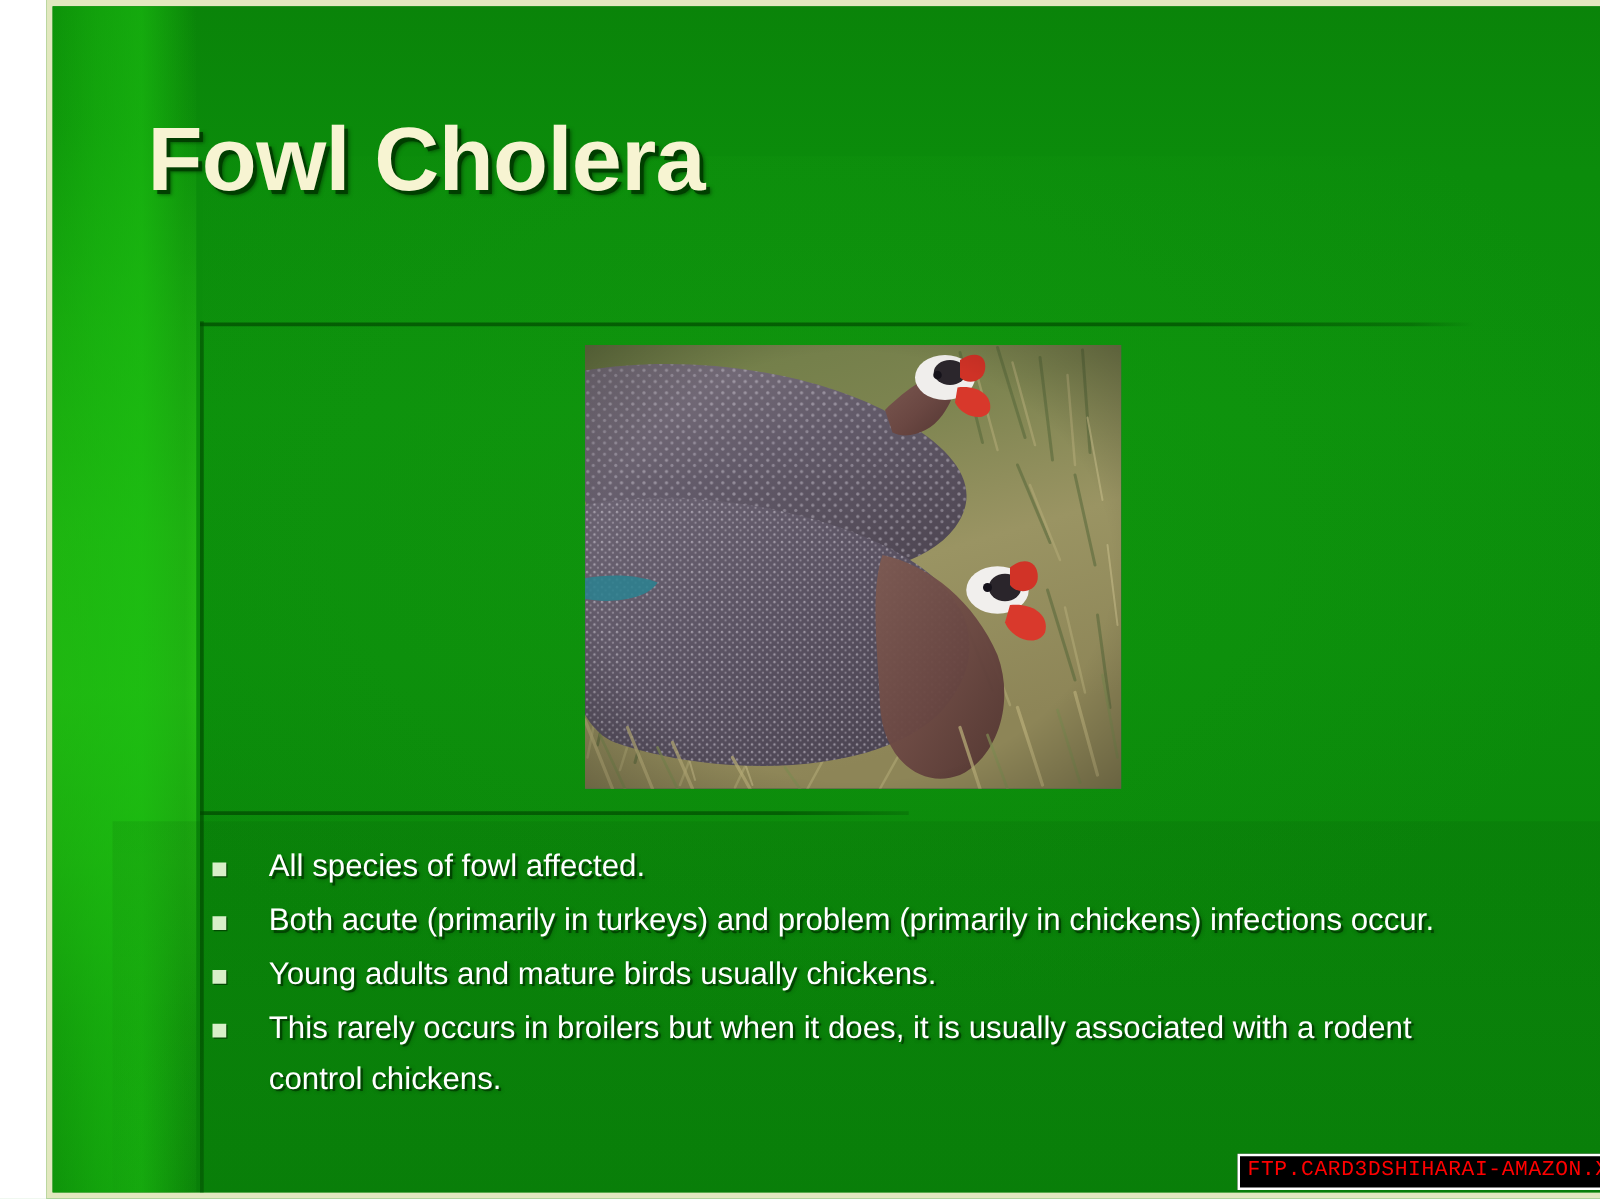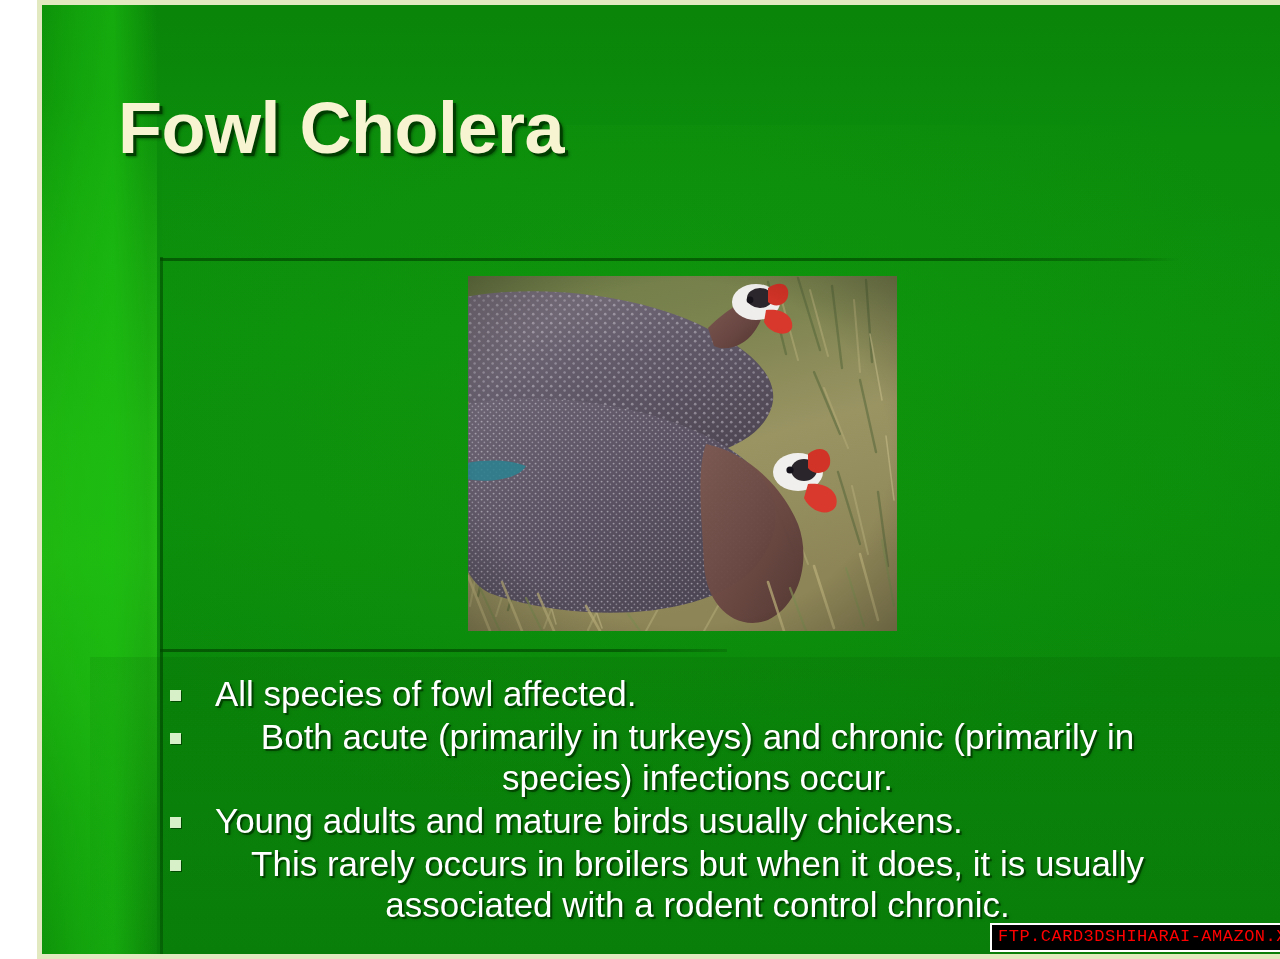--- a/index.html
+++ b/index.html
@@ -183,27 +183,26 @@
   .bullet-marker {
     flex: 0 0 auto;
     width: 11px;
     height: 11px;
     margin-top: 17px;
     margin-right: 34px;
     background: #d8f0c8;
     box-shadow: 1px 1px 0 rgba(0,55,0,0.75);
   }
   .bullet-text {
-    font-size: 35px;
+    font-size: 25px;
     line-height: 41px;
     color: #ffffff;
     text-shadow:
        2px 2px 0 rgba(0,60,0,0.80),
        2px 2px 3px rgba(0,50,0,0.50);
-    text-align: center;
   }
 
   
   .watermark {
     position: absolute;
     left: 948px;
     top: 918px;
     padding: 3px 6px 4px 6px;
     background: #000000;
     border: 2px solid #ffffff;
@@ -372,30 +371,30 @@
 
   <div class="bullet-list">
 
     <div class="bullet-row">
       <span class="bullet-marker"></span>
       <span class="bullet-text">All species of fowl affected.</span>
     </div>
 
     <div class="bullet-row">
       <span class="bullet-marker"></span>
-      <span class="bullet-text">Both acute (primarily in turkeys) and chronic (primarily in species) infections occur.</span>
+      <span class="bullet-text">Both acute (primarily in turkeys) and problem (primarily in chickens) infections occur.</span>
     </div>
 
     <div class="bullet-row">
       <span class="bullet-marker"></span>
       <span class="bullet-text">Young adults and mature birds usually chickens.</span>
     </div>
 
     <div class="bullet-row">
       <span class="bullet-marker"></span>
-      <span class="bullet-text">This rarely occurs in broilers but when it does, it is usually associated with a rodent control chronic.</span>
+      <span class="bullet-text">This rarely occurs in broilers but when it does, it is usually associated with a rodent control chickens.</span>
     </div>
 
   </div>
 
   <div class="watermark">FTP.CARD3DSHIHARAI-AMAZON.XXUZ.COM</div>
 
 </div>
 
 </body></html>

